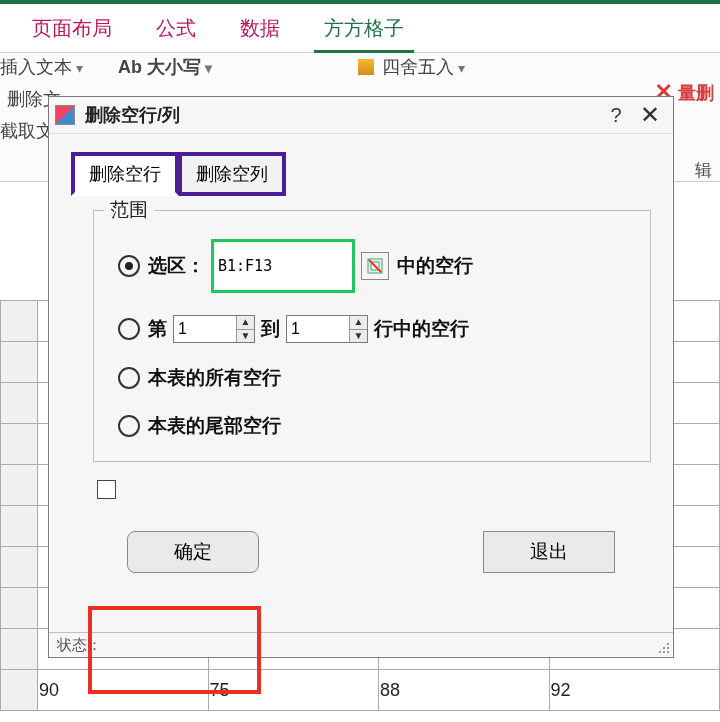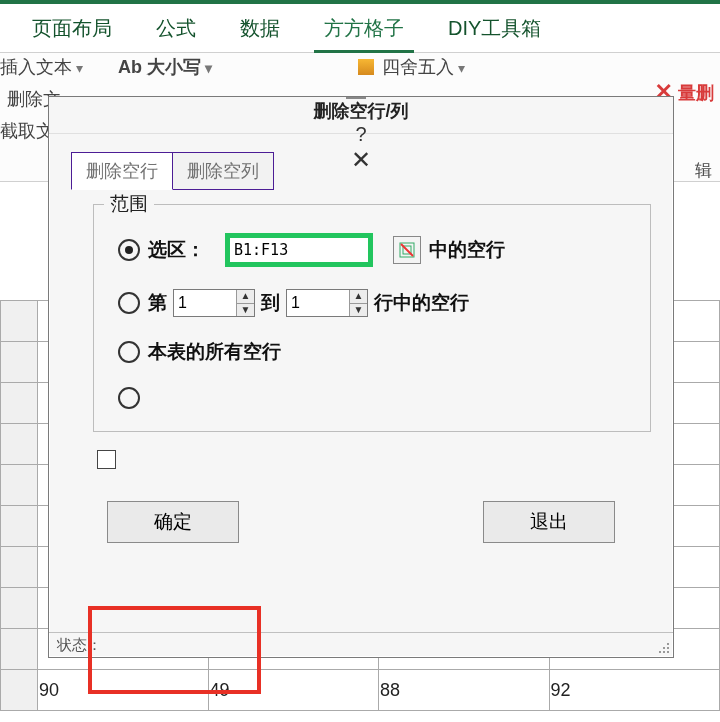--- a/index.html
+++ b/index.html
@@ -1,65 +1,65 @@
 <!DOCTYPE html>
 <html><head>
 <meta charset="utf-8">
 <style>
   html,body{margin:0;padding:0;width:720px;height:722px;overflow:hidden;
     font-family:"Microsoft YaHei","SimSun",sans-serif;background:#fff;}
   
   .ribbon-bar{height:4px;background:#217346;}
   .tabs{display:flex;align-items:flex-end;padding:6px 0 0 10px;
     border-bottom:1px solid #d0d0d0;background:#fff;height:42px;}
-  .tab{font-size:20px;color:#14532d;padding:4px 22px 10px;cursor:default;}
+  .tab{font-size:20px;color:#be185d;padding:4px 22px 10px;cursor:default;}
   .tab.active{color:#217346;font-weight:500;position:relative;}
   .tab.active::after{content:"";position:absolute;left:12px;right:12px;bottom:-1px;
     height:3px;background:#217346;}
   
   .ribbon-body{height:120px;background:#fcfcfc;border-bottom:1px solid #d0d0d0;
     padding:8px 0 0 8px;font-size:18px;color:#444;position:relative;}
   .rb-item{position:absolute;white-space:nowrap;}
   .rb-drop{font-size:14px;color:#777;margin-left:4px;}
   
   .sheet{position:absolute;left:0;top:300px;right:0;bottom:0;}
   table.grid{border-collapse:collapse;width:100%;}
   table.grid td{border:1px solid #aaa;height:38px;text-align:left;
     font-size:18px;color:#222;}
   table.grid td.rowhdr{background:#f0f0f0;width:34px;}
   
   .dialog{position:absolute;left:48px;top:96px;width:624px;height:560px;
     background:#f6f6f6;border:1px solid #7a7a7a;box-shadow:0 0 0 1px #fff inset;}
   .titlebar{height:36px;display:flex;align-items:center;padding:0 6px;
-    background:#f6f6f6;border-bottom:1px solid #e0e0e0;flex-direction:column;}
+    background:#f6f6f6;border-bottom:1px solid #e0e0e0;}
   .titlebar .dlg-icon{width:18px;height:18px;margin-right:10px;
     display:inline-block;border:1px solid #888;
     background:linear-gradient(135deg,#e46 0 50%,#48c 50% 100%);}
   .titlebar .title{font-size:18px;font-weight:700;color:#222;}
   .titlebar .sp{flex:1;}
   .titlebar .help,.titlebar .close{width:34px;height:28px;display:flex;
     align-items:center;justify-content:center;font-size:20px;color:#333;
     cursor:default;}
   .titlebar .close{font-size:24px;font-weight:300;}
   .tabctl{display:flex;margin:18px 0 0 22px;}
-  .tabctl .t{border:1px solid #4c1d95;background:#f2f2f2;padding:6px 14px;
-    font-size:18px;color:#737373;margin-right:-1px;}
+  .tabctl .t{border:4px solid #4c1d95;background:#f2f2f2;padding:6px 14px;
+    font-size:18px;color:#000000;margin-right:-1px;}
   .tabctl .t.active{background:#fff;border-bottom-color:#fff;position:relative;z-index:2;}
   .groupbox{border:1px solid #bdbdbd;margin:0 22px 0 44px;position:relative;
     padding:28px 18px 18px 24px;margin-top:14px;}
   .groupbox .legend{position:absolute;top:-14px;left:10px;background:#f6f6f6;
     padding:0 6px;font-size:19px;color:#222;}
   .opt-row{display:flex;align-items:center;margin:0 0 22px 0;font-size:19px;
     color:#111;font-weight:600;}
   .radio{width:18px;height:18px;border:2px solid #333;border-radius:50%;
     margin-right:8px;display:inline-flex;align-items:center;justify-content:center;
     flex-shrink:0;}
   .radio.checked::after{content:"";width:8px;height:8px;background:#222;border-radius:50%;}
-  .range-input{width:130px;height:24px;border:5px solid #22c55e;background:#fff;
-    font-family:monospace;font-size:15px;padding:0 4px;margin:0 20px;}
+  .range-input{width:130px;height:24px;border:3px solid #22c55e;background:#fff;
+    font-family:monospace;font-size:15px;padding:12px 4px;margin:0 6px;}
   .range-btn{width:26px;height:26px;border:1px solid #888;background:#f4f4f4;
     display:inline-flex;align-items:center;justify-content:center;margin-right:8px;}
   .range-btn svg{display:block;}
   .spin{display:inline-flex;border:1px solid #7a7a7a;height:26px;margin:0 6px;}
   .spin input{width:54px;border:none;font-size:16px;padding:0 4px;background:#fff;}
   .spin .arrows{display:flex;flex-direction:column;width:18px;}
   .spin .arrows div{flex:1;border-left:1px solid #999;display:flex;
     align-items:center;justify-content:center;font-size:10px;line-height:1;
     background:#ececec;color:#333;}
   .spin .arrows div:first-child{border-bottom:1px solid #999;}
@@ -81,21 +81,20 @@
 </style>
 </head>
 <body>
 
 <div class="ribbon-bar"></div>
 <div class="tabs">
   <div class="tab">页面布局</div>
   <div class="tab">公式</div>
   <div class="tab">数据</div>
   <div class="tab active">方方格子</div>
-  <div class="tab">DIY工具箱</div>
 </div>
 
 <div class="ribbon-body">
   <span class="rb-item" style="left:0;top:2px;">
     <span>插入文本</span><span class="rb-drop">▾</span>
   </span>
   <span class="rb-item" style="left:118px;top:2px;font-weight:700;">
     <span>Ab 大小写</span><span class="rb-drop">▾</span>
   </span>
   <span class="rb-item" style="left:358px;top:2px;">
@@ -173,21 +172,21 @@
     <tr>
           <td class="rowhdr"></td>
           <td></td>
           <td></td>
           <td></td>
           <td></td>
         </tr>
     <tr>
           <td class="rowhdr"></td>
         <td>90</td>
-        <td>49</td>
+        <td>75</td>
         <td>88</td>
         <td>92</td>
         </tr>
   </tbody>
     </table>
 </div>
 
 <div class="dialog">
   <div class="titlebar">
     <span class="dlg-icon"></span>
@@ -240,29 +239,30 @@
       <span>行中的空行</span>
     </div>
 
     <div class="opt-row">
       <span class="radio"></span>
       <span>本表的所有空行</span>
     </div>
 
     <div class="opt-row" style="margin-bottom:4px;">
       <span class="radio"></span>
+      <span>本表的尾部空行</span>
     </div>
   </div>
 
   <div class="chk-row">
     <span class="chk"></span>
   </div>
 
   <div class="btn-row">
-    <div class="btn" style="margin-left:36px;">确定</div>
+    <div class="btn" style="margin-left:56px;border-radius:8px;">确定</div>
     <div class="btn" style="margin-right:36px;">退出</div>
   </div>
 
   <div class="status">
     <span>状态：</span>
     <div class="grip">
       <span style="right:1px;bottom:1px;"></span>
       <span style="right:5px;bottom:1px;"></span>
       <span style="right:9px;bottom:1px;"></span>
       <span style="right:1px;bottom:5px;"></span>

